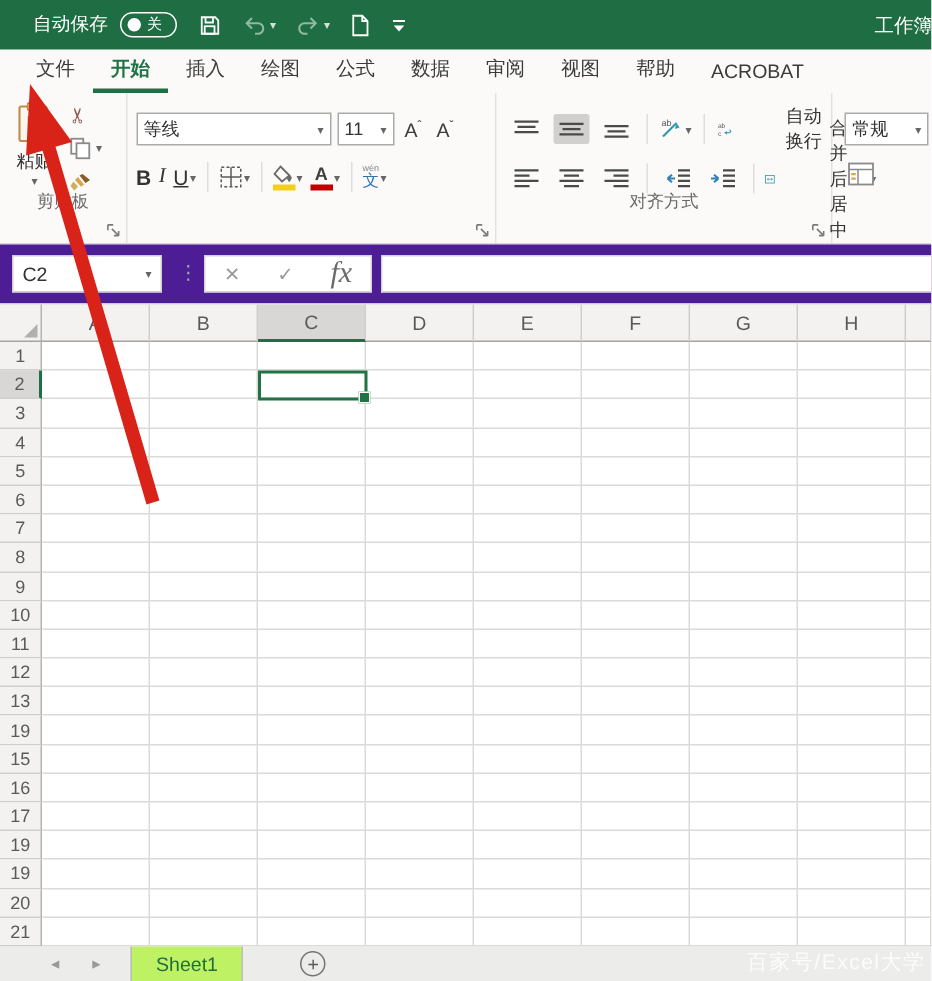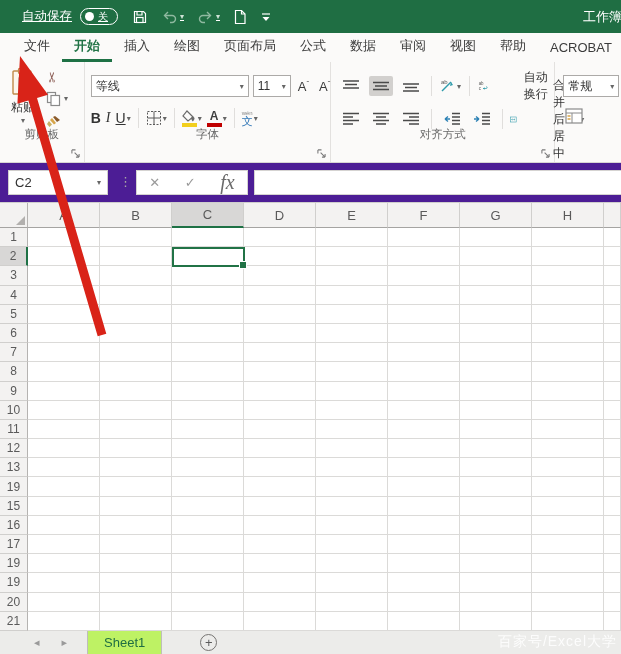--- a/index.html
+++ b/index.html
@@ -1,21 +1,21 @@
 <!DOCTYPE html>
 <html><head>
 <meta charset="utf-8">
 <style>
   * { margin:0; padding:0; box-sizing:border-box; }
   html,body { width:621px; height:654px; overflow:hidden; }
   body { font-family:"Liberation Sans","DejaVu Sans",sans-serif; background:#fff; position:relative; }
   .app { position:relative; width:621px; height:654px; overflow:hidden; }
 
   
-  .titlebar { height:33px; background:#1f6e43; display:flex; align-items:center; padding-left:22px; position:relative; color:#fff;text-decoration:underline; }
+  .titlebar { height:33px; background:#1f6e43; display:flex; align-items:center; padding-left:22px; position:relative; color:#fff; }
   .ts-label { font-size:12.5px; }
   .toggle { width:38px; height:17px; border:1px solid #fff; border-radius:9px; display:inline-flex; align-items:center; margin-left:8px; padding:0 4px; gap:4px; cursor:pointer; }
   .knob { width:9px; height:9px; border-radius:50%; background:#fff; }
   .tstate { font-size:10px; line-height:1; }
   .qat { display:flex; align-items:center; margin-left:14px; gap:13px; }
   .qat-btn { display:inline-flex; align-items:center; gap:2px; cursor:pointer; }
   .qat-btn svg { display:block; }
   .mini-dd { font-size:8px; color:#cfe3d6; }
   .wtitle { position:absolute; right:0; top:0; height:33px; width:38px; overflow:hidden; display:flex; align-items:center; font-size:13px; white-space:nowrap; }
 
@@ -37,21 +37,21 @@
   .paste { position:absolute; left:8px; top:5px; width:30px; display:flex; flex-direction:column; align-items:center; cursor:pointer; }
   .paste-label { font-size:12px; color:#333; margin-top:2px; }
   .dd { font-size:8px; color:#666; }
   .clipcol { position:absolute; left:46px; top:8px; display:flex; flex-direction:column; gap:7px; align-items:flex-start; }
   .clipcol > span { cursor:pointer; display:inline-flex; align-items:center; gap:3px; line-height:0; }
   .scissors { display:inline-block; transform:rotate(-90deg); color:#8a5a52; font-size:14px; line-height:1; }
 
   .frow1 { position:absolute; left:6px; top:13px; display:flex; align-items:center; gap:4px; }
   .frow2 { position:absolute; left:6px; top:44px; display:flex; align-items:center; gap:5px; height:24px; }
   .combo { background:#fff; border:1px solid #acaaa8; height:22px; display:inline-flex; align-items:center; justify-content:space-between; padding:0 4px; font-size:12px; color:#333; cursor:pointer; }
-  .fontname { width:158px; }
+  .fontname { width:130px; }
   .fsize { width:38px; }
   .abtn { font-size:13px; color:#3b3b3b; cursor:pointer; display:inline-flex; align-items:flex-start; padding:0 3px; }
   .abtn sup { font-size:8px; color:#3b3b3b; }
   .fmt { cursor:pointer; display:inline-flex; align-items:center; gap:1px; color:#333; }
   .b-bold { font-weight:bold; font-size:14px; }
   .b-italic { font-style:italic; font-family:"Liberation Serif","DejaVu Serif",serif; font-size:14px; }
   .b-under { text-decoration:underline; font-size:14px; }
   .vdiv { width:1px; height:20px; background:#e0dedc; margin:0 2px; }
   .stackicon { display:inline-flex; flex-direction:column; align-items:center; line-height:1; cursor:pointer; }
   .stackicon .bar { width:15px; height:4px; margin-top:1px; }
@@ -151,21 +151,20 @@
         </span>
     </span>
     <span class="wtitle">工作簿</span>
   </div>
 
   <div class="tabrow">
       <span class="tab">文件</span>
       <span class="tab active">开始</span>
       <span class="tab">插入</span>
       <span class="tab">绘图</span>
-      <span class="tab">页面布局</span>
       <span class="tab">公式</span>
       <span class="tab">数据</span>
       <span class="tab">审阅</span>
       <span class="tab">视图</span>
       <span class="tab">帮助</span>
       <span class="tab">ACROBAT</span>
     </div>
 
   <div class="ribbon">
 
@@ -259,21 +258,20 @@
           </span>
         <span class="vdiv"></span>
         <span class="fmt">
             <span class="phon">
               <span class="hint">wén</span>
               <span class="zi">文</span>
             </span>
             <span class="dd">▾</span>
           </span>
       </div>
-      <div class="glabel">字体</div>
       <span class="launcher"><svg width="9" height="9" viewBox="0 0 10 10">
             <path d="M1 1h4M1 1v4" stroke="#7a7a7a" stroke-width="1.2" fill="none"></path>
             <path d="M4 4l5 5M9 9H5.5M9 9V5.5" stroke="#7a7a7a" stroke-width="1.2" fill="none"></path>
           </svg></span>
     </div>
 
     <div class="rgroup g-align">
       <div class="arow1">
         <span class="alicon"><svg width="18" height="14" viewBox="0 0 18 14">
               <path d="M1 2h16M3 5.5h12M1 9h16" stroke="#4a4a4a" stroke-width="1.5"></path>

